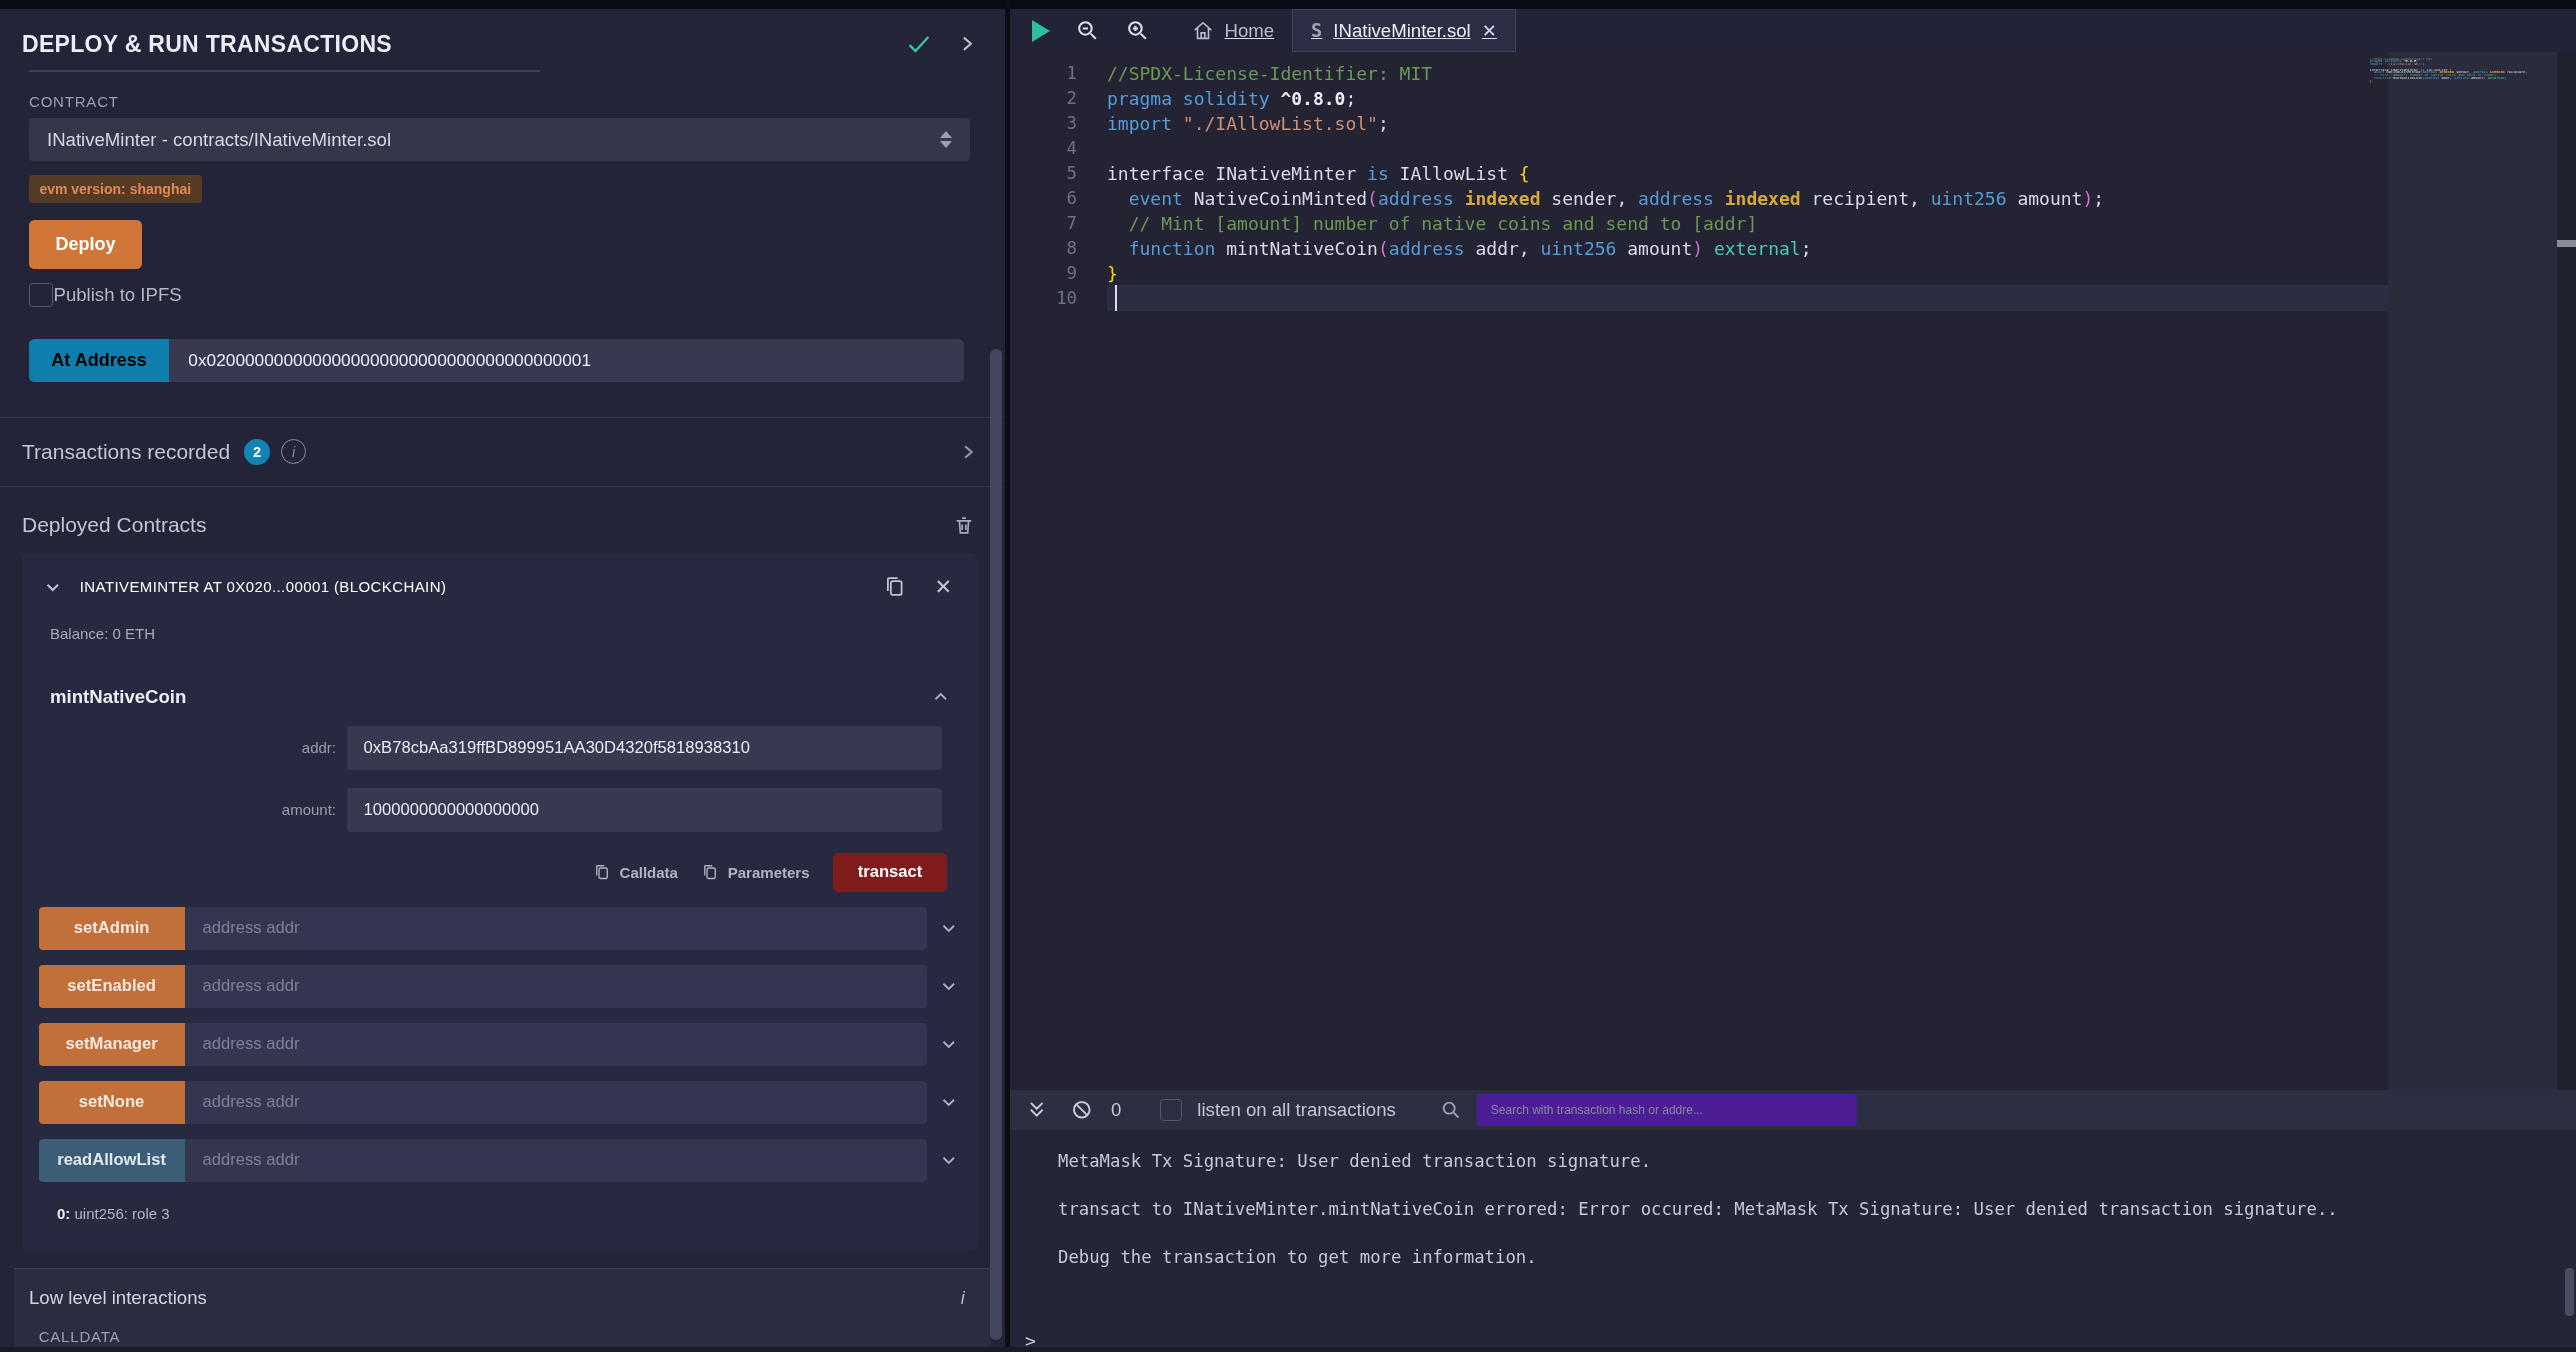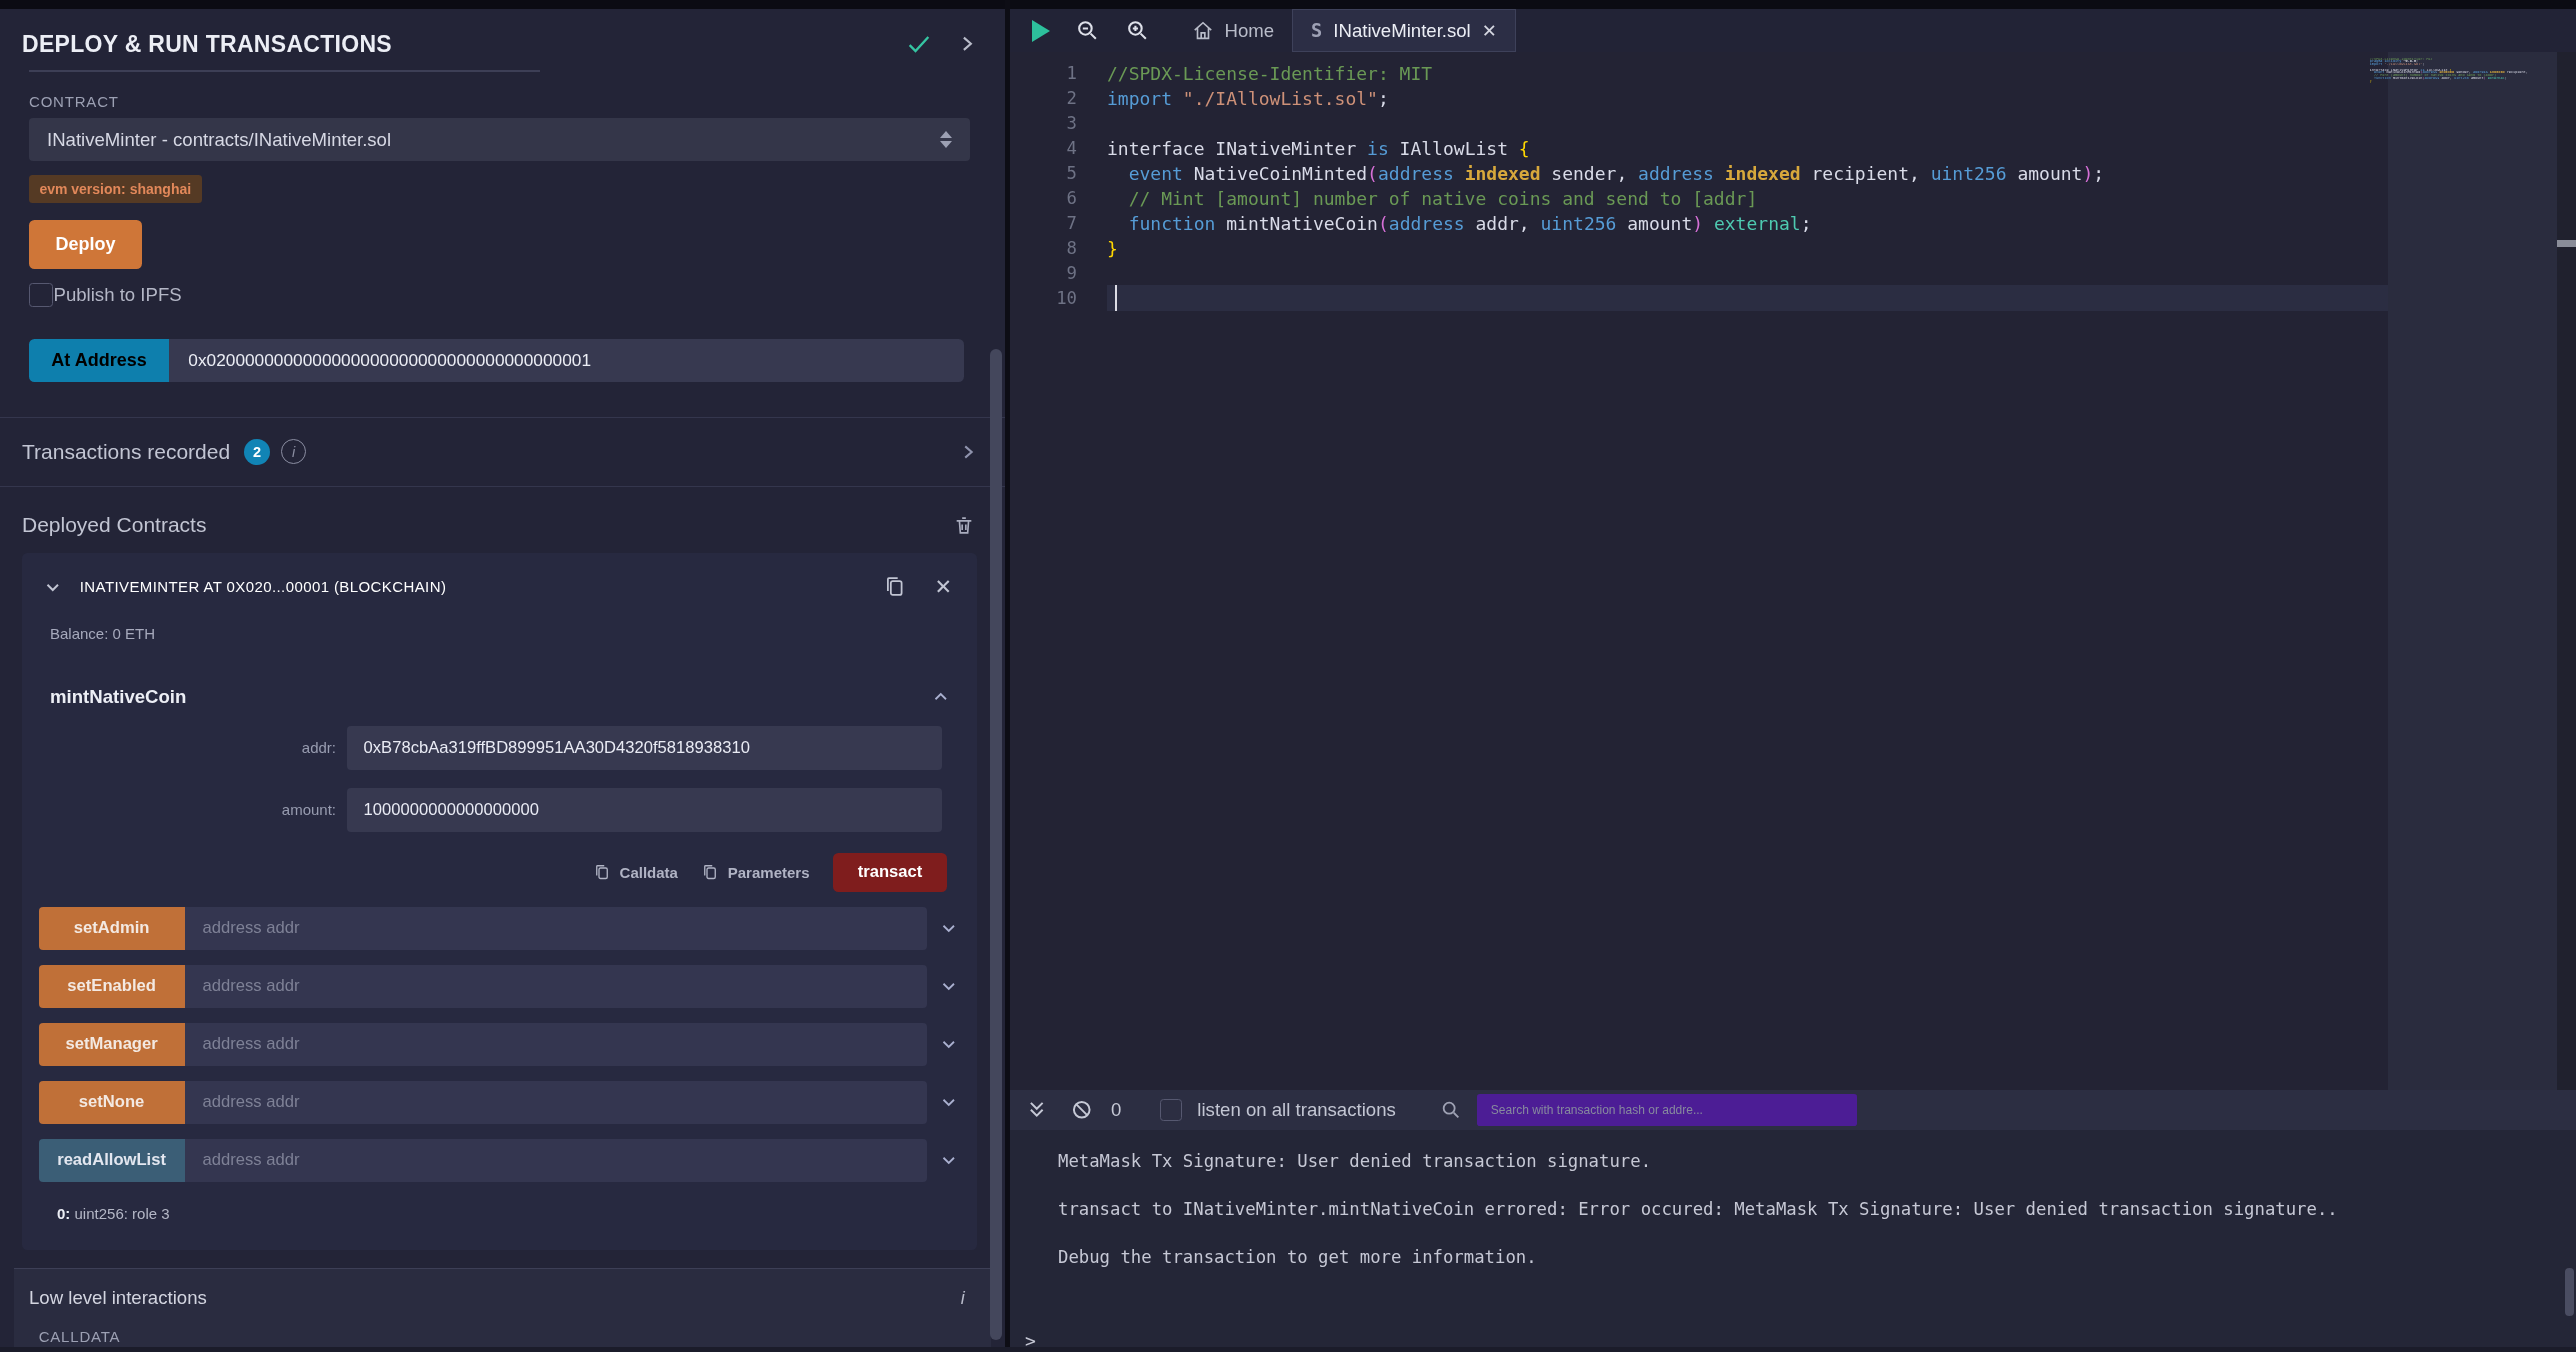--- a/index.html
+++ b/index.html
@@ -72,21 +72,21 @@
   .lowlevel{margin:18px 14px 0 14px;background:#2a2c40;border-top:1.4px solid #3d3f56;border-radius:0 0 4.1px 4.1px;
             padding:18px 16.6px 41px 15px;}
   .ll-head{display:flex;align-items:center;justify-content:space-between;}
   .ll-title{font-size:18.6px;color:#d3d5e0;}
   .ll-info{font-size:18px;color:#b8bbca;font-style:italic;padding-right:9.7px;cursor:pointer;}
   .panel-scrollbar{position:absolute;left:990px;top:349px;width:12.4px;height:991px;background:#44475c;border-radius:6.2px;cursor:grab;}
   .vdivider{position:absolute;left:1005px;top:0;width:4.8px;height:100%;background:#0d0d15;}
 
   
   .editor{position:absolute;left:1010px;top:9px;right:0;bottom:0;background:#232334;}
-  .tabbar{position:absolute;left:0;top:0;right:0;height:43px;background:#222336;display:flex;align-items:center;}
+  .tabbar{position:absolute;left:0;top:0;right:0;height:43px;background:#222336;display:flex;align-items:center;text-decoration:underline;}
   .tb-icons{display:flex;align-items:center;gap:25px;margin-left:22px;}
   .play-icon{width:0;height:0;border-top:11px solid transparent;border-bottom:11px solid transparent;
              border-left:18px solid #2dc09c;cursor:pointer;}
   .tab{display:flex;align-items:center;gap:11px;height:43px;padding:0 18px;cursor:pointer;}
   .tab-home{margin-left:23.5px;color:#b9bcc9;font-size:18.6px;}
   .tab-active{background:#2c2e45;border:0.7px solid #3e415a;color:#eceef5;font-size:18.6px;}
   .sol-glyph{font-family:"DejaVu Sans Mono",monospace;color:#9ea1b5;font-size:18.6px;font-weight:700;}
   .tab-close{color:#d4d6e0;font-size:18px;cursor:pointer;}
   .code-area{position:absolute;left:0;top:43px;right:0;bottom:262px;background:#232334;overflow:hidden;}
   .gutter{position:absolute;left:0;top:9px;width:97px;text-align:right;color:#6e7285;
@@ -350,20 +350,21 @@
           <div>4</div>
           <div>5</div>
           <div>6</div>
           <div>7</div>
           <div>8</div>
           <div>9</div>
           <div>10</div>
         </div>
       <div class="code">
           <div class="cl"><span class="tk-com">//SPDX-License-Identifier: MIT</span></div>
+          <div class="cl"><span class="tk-kw">pragma solidity </span><span class="tk-ver">^0.8.0</span><span class="tk-pl">;</span></div>
           <div class="cl"><span class="tk-kw">import </span><span class="tk-str">"./IAllowList.sol"</span><span class="tk-pl">;</span></div>
           <div class="cl"></div>
           <div class="cl"><span class="tk-pl">interface INativeMinter </span><span class="tk-kw">is </span><span class="tk-pl">IAllowList </span><span class="tk-brace">{</span></div>
           <div class="cl"><span class="tk-pl">  </span><span class="tk-kw">event </span><span class="tk-pl">NativeCoinMinted</span><span class="tk-paren">(</span><span class="tk-kw">address </span><span class="tk-mod">indexed </span><span class="tk-pl">sender, </span><span class="tk-kw">address </span><span class="tk-mod">indexed </span><span class="tk-pl">recipient, </span><span class="tk-kw">uint256 </span><span class="tk-pl">amount</span><span class="tk-paren">)</span><span class="tk-pl">;</span></div>
           <div class="cl"><span class="tk-com">  // Mint [amount] number of native coins and send to [addr]</span></div>
           <div class="cl"><span class="tk-pl">  </span><span class="tk-kw">function </span><span class="tk-pl">mintNativeCoin</span><span class="tk-paren">(</span><span class="tk-kw">address </span><span class="tk-pl">addr, </span><span class="tk-kw">uint256 </span><span class="tk-pl">amount</span><span class="tk-paren">)</span><span class="tk-ext"> external</span><span class="tk-pl">;</span></div>
           <div class="cl"><span class="tk-brace">}</span></div>
           <div class="cl"></div>
         </div>
       <div class="minimap-col">

